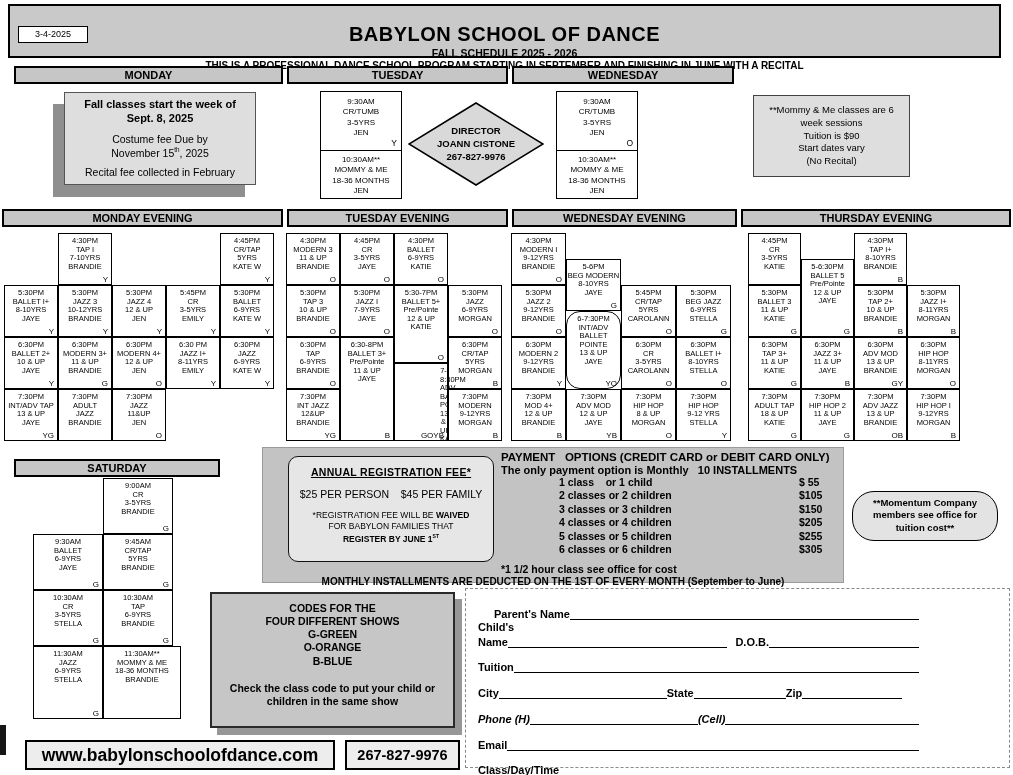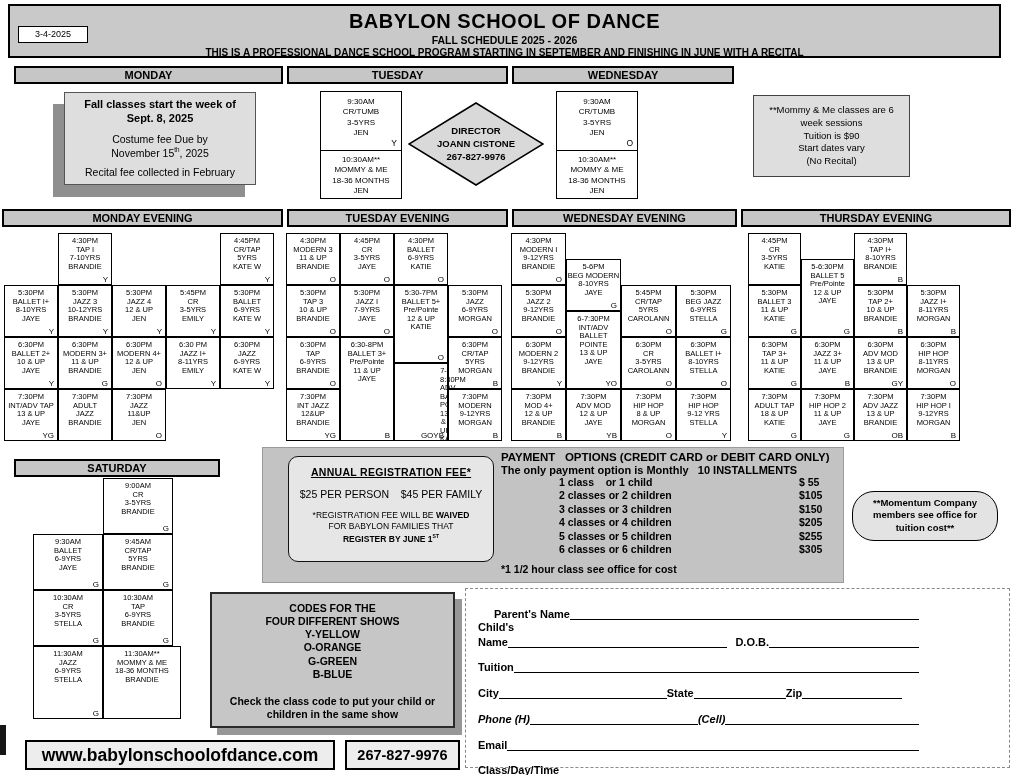--- a/index.html
+++ b/index.html
@@ -2,21 +2,21 @@
 <html><head>
 <meta charset="utf-8">
 <style>
   html,body{margin:0;padding:0;background:#fff;}
   #page{position:relative;width:1013px;height:775px;background:#fff;
         font-family:"Liberation Sans",sans-serif;color:#000;overflow:hidden;}
 
   
   .header-panel{position:absolute;left:8px;top:4px;width:993px;height:54px;
     background:#c9c9c9;border:2px solid #000;box-sizing:border-box;text-align:center;}
-  .main-title{font-size:20px;font-weight:800;letter-spacing:.5px;margin-top:4px;}
+  .main-title{font-size:20px;font-weight:800;letter-spacing:.5px;margin-top:17px;}
   .sub-title{font-size:10.5px;font-weight:700;margin-top:1px;}
   .tagline{font-size:10px;font-weight:700;margin-top:1px;}
   .date-stamp{position:absolute;left:18px;top:26px;width:68px;height:15px;background:#fff;
     border:1px solid #000;font-size:9px;line-height:15px;text-align:center;}
 
   
   .bar{position:absolute;height:18px;background:#c6c6c6;border:2px solid #000;
     box-sizing:border-box;font-size:11px;font-weight:700;text-align:center;line-height:14px;}
 
   
@@ -404,21 +404,21 @@
         <div>CAROLANN</div>
         <span class="code">O</span>
       </div>
       <div class="class-box" style="left: 676px; top: 285px; width: 55px; height: 52px;">
         <div>5:30PM</div>
         <div>BEG JAZZ</div>
         <div>6-9YRS</div>
         <div>STELLA</div>
         <span class="code">G</span>
       </div>
-      <div class="class-box" style="left: 566px; top: 311px; width: 55px; height: 78px;">
+      <div class="class-box" style="left: 566px; top: 311px; width: 55px; height: 78px; border-radius: 14px;">
         <div>6-7:30PM</div>
         <div>INT/ADV</div>
         <div>BALLET</div>
         <div>POINTE</div>
         <div>13 &amp; UP</div>
         <div>JAYE</div>
         <span class="code">YO</span>
       </div>
       <div class="class-box" style="left: 511px; top: 337px; width: 55px; height: 52px;">
         <div>6:30PM</div>
@@ -649,31 +649,31 @@
       <div class="pay-row">
           <span class="pay-item">5 classes or 5 children</span>
           <span class="pay-price">$255</span>
         </div>
       <div class="pay-row">
           <span class="pay-item">6 classes or 6 children</span>
           <span class="pay-price">$305</span>
         </div>
     </div>
     <div class="pay-note">*1 1/2 hour class see office for cost</div>
+    <div class="pay-deduct">MONTHLY INSTALLMENTS ARE DEDUCTED ON THE 1ST OF EVERY MONTH (September to June)</div>
   </div>
 
   <div class="momentum">**Momentum Company members see office for tuition cost**</div>
 
   <div class="codes-box">
     <div>
         <div>CODES FOR THE</div>
         <div>FOUR DIFFERENT SHOWS</div>
-        <div>Y-YELLOW</div>
+        <div>G-GREEN</div>
         <div>O-ORANGE</div>
-        <div>G-GREEN</div>
         <div>B-BLUE</div>
       </div>
     <div class="codes-note">Check the class code to put your child or children in the same show</div>
   </div>
 
   <div class="form">
     <div class="frow" style="margin-top:9px;padding-left:16px;">
         <span class="lbl">Parent's Name</span>
         <span class="fl"></span>
       </div>

